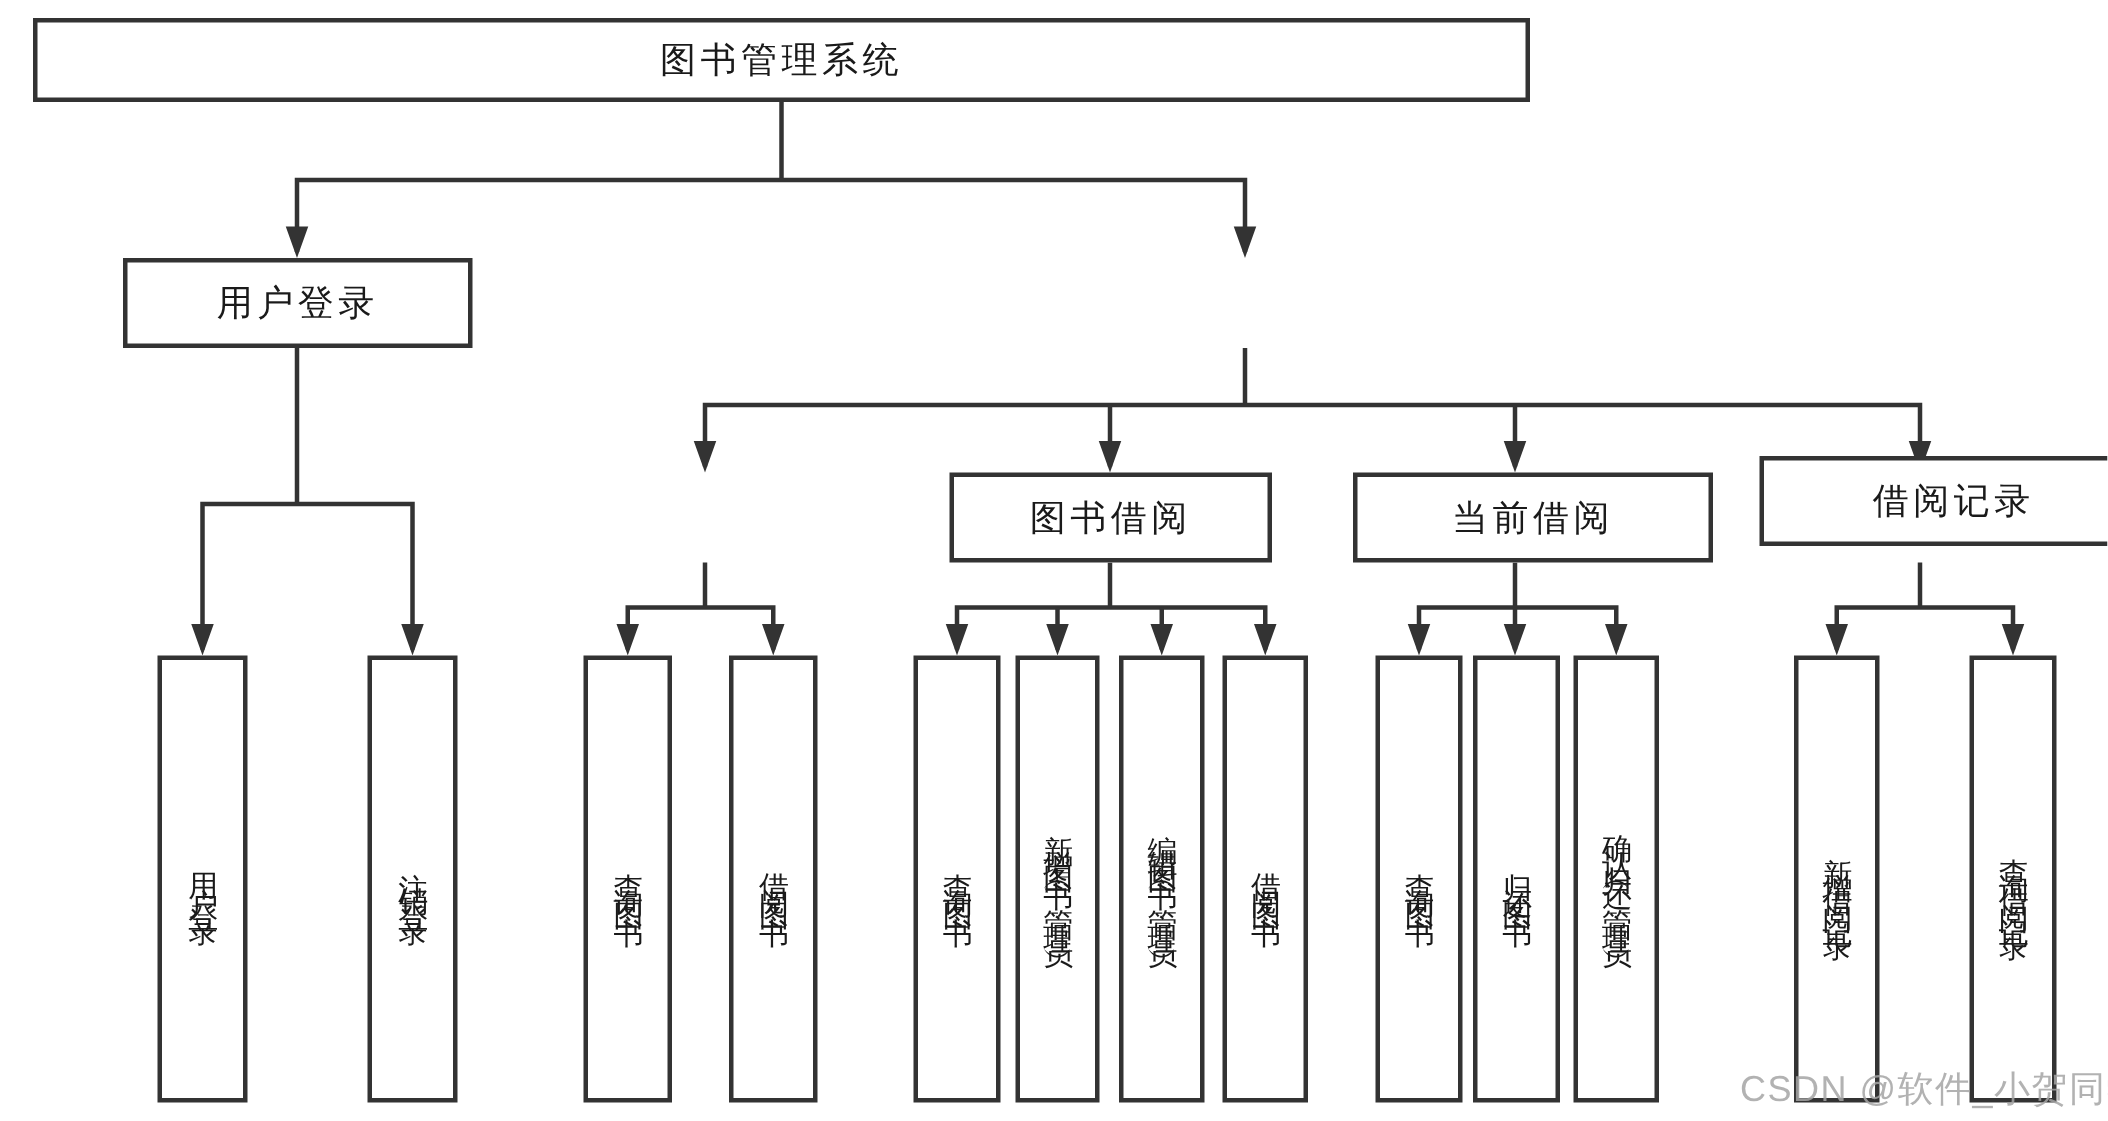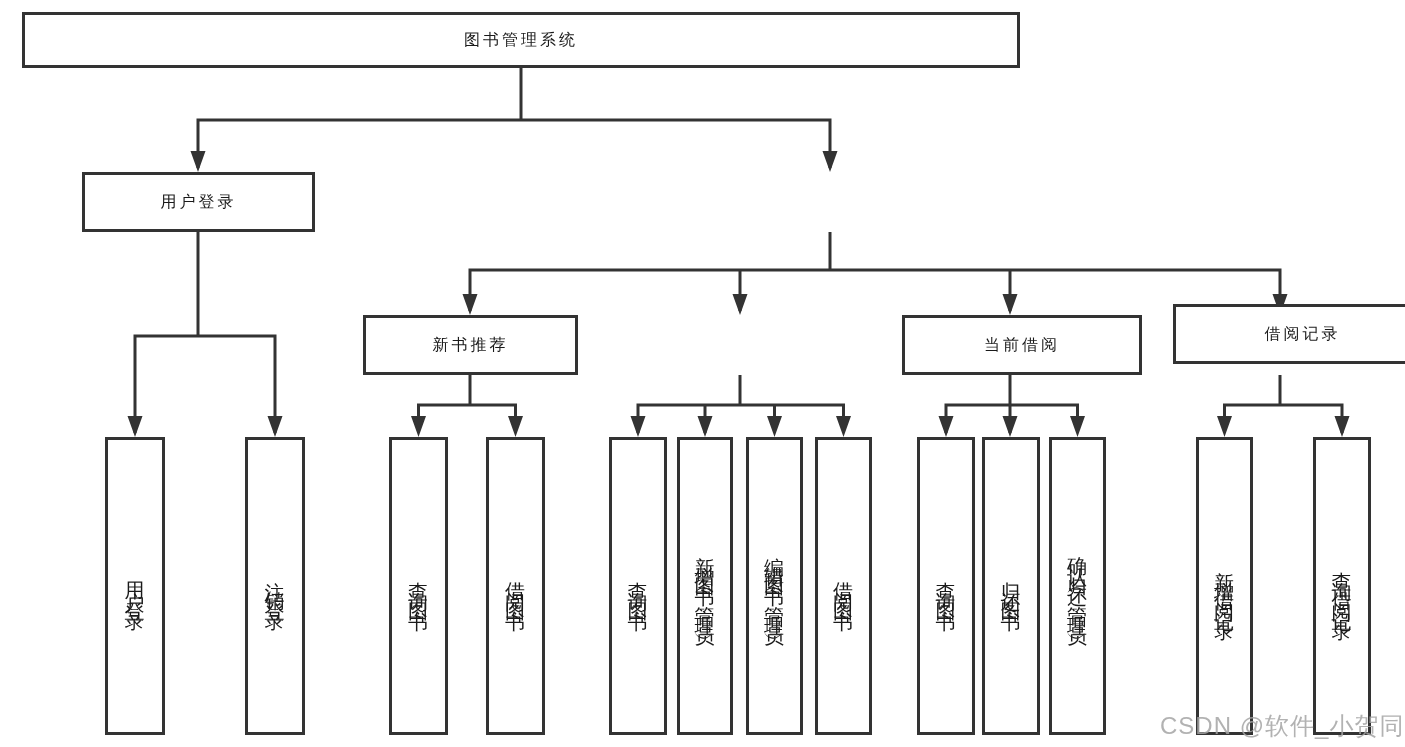--- a/index.html
+++ b/index.html
@@ -5,21 +5,21 @@
   html,body { margin:0; padding:0; background:#ffffff; }
   #canvas {
     position:relative; width:1405px; height:747px; background:#ffffff;
     font-family:"Liberation Sans","DejaVu Sans",sans-serif; color:#1a1a1a;
     overflow:hidden;
   }
   #wires { position:absolute; left:0; top:0; width:1405px; height:747px; }
   .hbox {
     position:absolute; box-sizing:border-box; border:3px solid #333333;
     background:#ffffff; display:flex; align-items:center; justify-content:center;
-    font-size:16px; letter-spacing:3px; white-space:nowrap;
+    font-size:24px; letter-spacing:3px; white-space:nowrap;
   }
   .vbox {
     position:absolute; box-sizing:border-box; border:3px solid #333333;
     background:#ffffff; display:flex; align-items:center; justify-content:center;
   }
   .vtext {
     writing-mode:vertical-rl; text-orientation:mixed;
     font-size:20px; letter-spacing:10px; line-height:1.1; white-space:nowrap;
   }
   .watermark {
@@ -75,22 +75,22 @@
   </svg>
 
   <div class="hbox" style="left:22px; top:12px; width:998px; height:56px;">
     <span>图书管理系统</span>
   </div>
 
   <div class="hbox" style="left:82px; top:172px; width:233px; height:60px;">
     <span>用户登录</span>
   </div>
 
-  <div class="hbox" style="left:363px; top:315px; width:215px; height:60px;">
-    <span>新书推荐</span>
+  <div class="hbox" style="left:633px; top:315px; width:215px; height:60px;">
+    <span>图书借阅</span>
   </div>
   <div class="hbox" style="left:902px; top:315px; width:240px; height:60px;">
     <span>当前借阅</span>
   </div>
   <div class="hbox" style="left:1173px; top:304px; width:259px; height:60px;">
     <span>借阅记录</span>
   </div>
 
   <div class="vbox" style="left:105px; top:437px; width:60px; height:298px;">
     <span class="vtext">用户登录</span>

